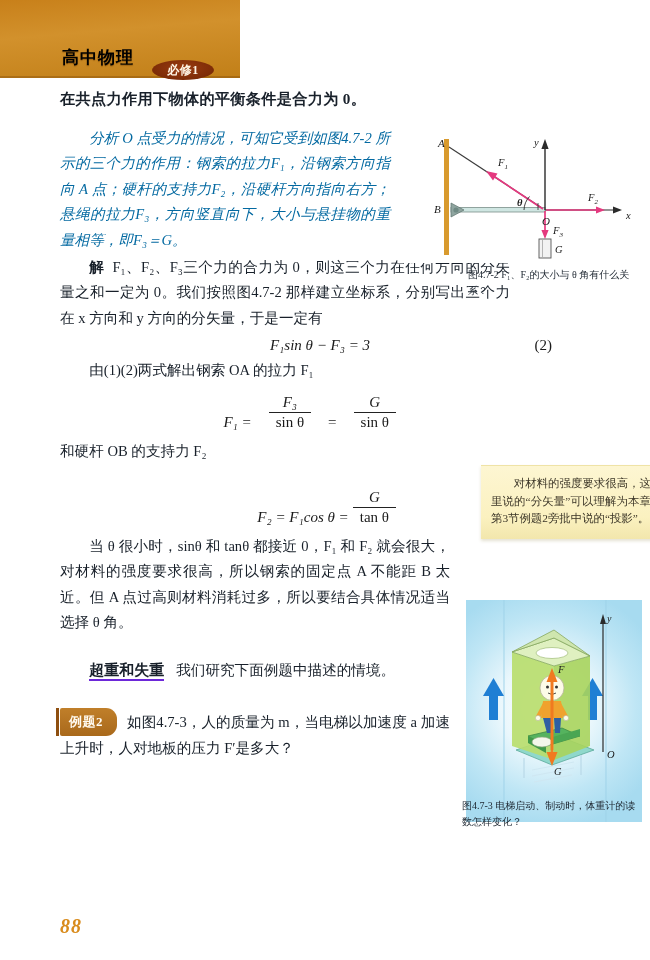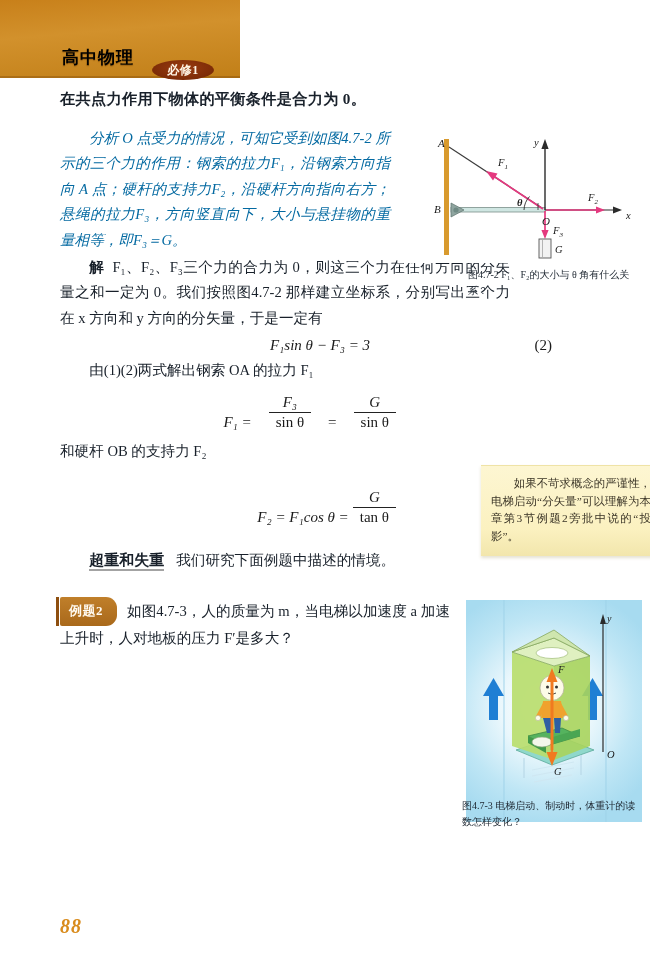--- a/index.html
+++ b/index.html
@@ -100,21 +100,21 @@
     content: "";
     position: absolute;
     left: -4px; top: 0; bottom: 0;
     width: 3px;
     background: #8e4f10;
   }
 
   .sec-head {
     font-weight: bold;
     font-size: 15px;
-    border-bottom: 2px solid #a3a3a3;
+    border-bottom: 2px solid #6d28d9;
     padding-bottom: 1px;
     margin-right: 12px;
     margin-top: 20px;
   }
 
   
   .eq-row {
     position: relative;
     display: flex;
     align-items: center;
@@ -253,20 +253,21 @@
   <div class="eq-row" style="margin:10px 0 8px 0;">
     <span class="eq-body" style="display:inline-flex;align-items:flex-end;margin-right:180px;margin-top:14px;">
       <span>F₂ = F₁cos θ =</span>
       <span class="frac">
         <span class="num">G</span>
         <span class="den rm">tan θ</span>
       </span>
     </span>
   </div>
 
+  <p class="para mid indent">当 θ 很小时，sinθ 和 tanθ 都接近 0，F₁ 和 F₂ 就会很大，对材料的强度要求很高，所以钢索的固定点 A 不能距 B 太近。但 A 点过高则材料消耗过多，所以要结合具体情况适当选择 θ 角。</p>
 
   <p class="para mid indent" style="margin-top:22px;">
     <span class="sec-head">超重和失重</span><span>我们研究下面例题中描述的情境。</span>
   </p>
 
   <p class="para mid" style="margin-top:24px;">
     <span class="ex-tag">例题2</span><span>如图4.7-3，人的质量为 m，当电梯以加速度 a 加速上升时，人对地板的压力 F′是多大？</span>
   </p>
 
 </div>
@@ -315,21 +316,21 @@
     <text x="100" y="33" font-family="Liberation Serif, serif" font-size="10.5" font-style="italic" fill="#1a1a1a">F<tspan font-size="7" dy="2.5">1</tspan></text>
     <text x="190" y="68" font-family="Liberation Serif, serif" font-size="10.5" font-style="italic" fill="#1a1a1a">F<tspan font-size="7" dy="2.5">2</tspan></text>
     <text x="155" y="101" font-family="Liberation Serif, serif" font-size="10.5" font-style="italic" fill="#1a1a1a">F<tspan font-size="7" dy="2.5">3</tspan></text>
     <text x="157" y="120" font-family="Liberation Serif, serif" font-size="10.5" font-style="italic" fill="#1a1a1a">G</text>
     <text x="119" y="73" font-family="Liberation Serif, serif" font-size="10.5" font-style="italic" font-weight="bold" fill="#1a1a1a">θ</text>
   </svg>
 </div>
 <div class="fig-cap cap1">图4.7-2  F₁、F₂的大小与 θ 角有什么关系？</div>
 
 <div class="sidenote">
-  <p>如果不苛求概念的严谨性，电梯启动“分矢量”可以理解为本章第3节例题2旁批中说的“投影”。</p>
+  <p>对材料的强度要求很高，这里说的“分矢量”可以理解为本章第3节例题2旁批中说的“投影”。</p>
 </div>
 
 <div class="fig2">
   <div class="fig2-frame"></div>
   <svg width="176" height="222" viewBox="0 0 176 222" style="position:absolute;inset:0;">
 
     <line x1="38" y1="0" x2="38" y2="222" stroke="#9fd3ea" stroke-width="1.2" opacity="0.8"></line>
     <line x1="140" y1="0" x2="140" y2="222" stroke="#9fd3ea" stroke-width="1.2" opacity="0.8"></line>
 
     <g>

